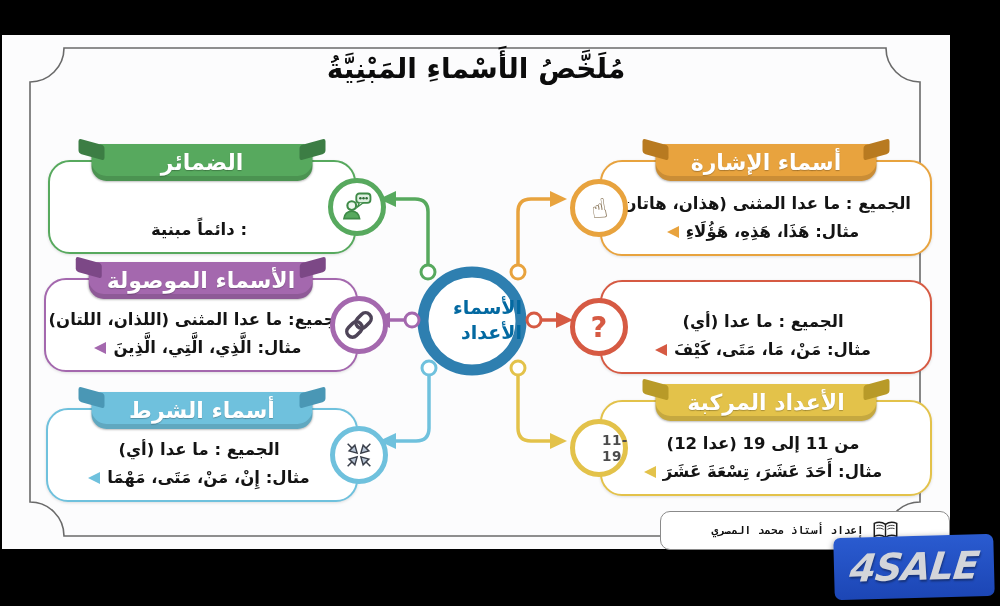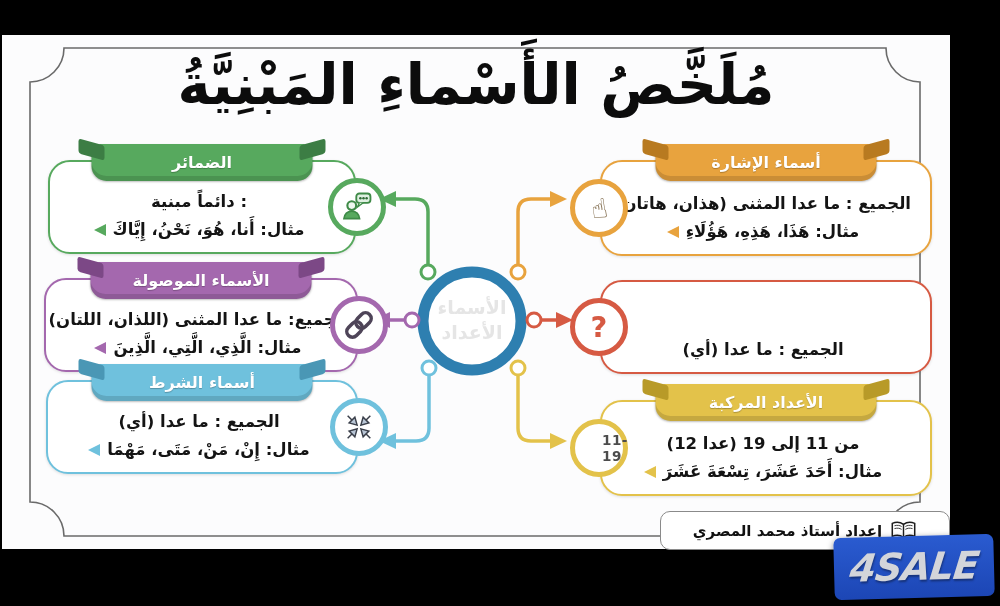--- a/index.html
+++ b/index.html
@@ -3,28 +3,28 @@
 <meta charset="utf-8">
 <style>
   html,body{margin:0;padding:0;background:#000;}
   body{width:1000px;height:606px;position:relative;overflow:hidden;
        font-family:"DejaVu Sans",sans-serif;}
   .page{position:absolute;left:2px;top:35px;width:948px;height:514px;
         background:#fcfcfd;}
   svg.overlay{position:absolute;left:0;top:0;width:1000px;height:606px;
         pointer-events:none;z-index:2;}
   .title{position:absolute;left:2px;top:52px;width:948px;text-align:center;
-        font-size:56px;font-weight:bold;color:#0c0c0c;z-index:3;letter-spacing:-1px;}
-  .center-label{position:absolute;left:422px;top:295px;width:100px;text-align:center;
-        font-size:19px;font-weight:bold;color:#e5e5e5;line-height:25px;z-index:4;}
+        font-size:28px;font-weight:bold;color:#0c0c0c;z-index:3;letter-spacing:-1px;}
+  .center-label{position:absolute;left:422px;top:295px;width:100px;text-align:right;
+        font-size:19px;font-weight:bold;color:#0369a1;line-height:25px;z-index:4;}
   .card{position:absolute;background:#fff;border:2.5px solid var(--c);
         border-radius:22px;z-index:3;box-shadow:0 1px 3px rgba(0,0,0,.12);}
   .card-header{position:absolute;top:-18px;left:50%;transform:translateX(-50%);
         min-width:185px;height:37px;padding:0 18px;background:var(--c);
-        border-radius:9px 9px 15px 15px;color:#fff;font-weight:bold;font-size:16px;
+        border-radius:9px 9px 15px 15px;color:#fff;font-weight:bold;font-size:22px;
         display:flex;align-items:center;justify-content:center;white-space:nowrap;
         box-shadow:inset 0 -5px 0 rgba(0,0,0,.13),0 1px 2px rgba(0,0,0,.25);
         text-shadow:0 1px 1px rgba(0,0,0,.25);}
   .card-header::before,.card-header::after{content:"";position:absolute;top:-2px;
         width:26px;height:15px;background:var(--cd);z-index:-1;border-radius:3px;}
   .card-header::before{left:-13px;transform:skewY(16deg);}
   .card-header::after{right:-13px;transform:skewY(-16deg);}
   .card-body{position:absolute;inset:0;display:flex;flex-direction:column;
         justify-content:flex-end;align-items:center;padding:0 14px 10px 8px;gap:4px;}
   .card-line{direction:rtl;display:flex;align-items:center;justify-content:center;
@@ -38,21 +38,21 @@
         display:flex;align-items:center;justify-content:center;z-index:5;
         top:50%;margin-top:-29px;}
   .card.left-col .icon-circle{right:-32px;}
   .card.right-col .icon-circle{left:-32px;}
   .glyph-q{font-size:29px;font-weight:bold;color:#d65a43;line-height:1;}
   .glyph-hand{font-size:27px;color:#6e5633;line-height:1;transform:rotate(-8deg);}
   .badge-1119{font-size:13.5px;font-weight:bold;color:#4c4c4c;letter-spacing:.5px;padding-left:32px;}
   .credit-box{position:absolute;left:660px;top:511px;width:288px;height:37px;
         border:1.5px solid #8a8a8a;border-radius:10px;background:#fff;z-index:4;
         display:flex;direction:rtl;align-items:center;justify-content:center;gap:8px;}
-  .credit-text{font-size:15px;font-weight:bold;color:#111;}
+  .credit-text{font-size:11px;font-weight:bold;color:#111;font-family:Liberation Mono, monospace;}
   .watermark{position:absolute;left:834px;top:536px;width:160px;height:62px;
         background:linear-gradient(180deg,#2a5bd0 0%,#1c46b5 100%);
         border-radius:7px;z-index:10;display:flex;align-items:center;
         justify-content:center;transform:rotate(-1.5deg);
         box-shadow:0 2px 6px rgba(0,0,0,.5);}
   .watermark span{font-size:38px;font-weight:bold;font-style:italic;
         color:#d3d5da;transform:skewX(-8deg);letter-spacing:-1px;
         text-shadow:1px 2px 2px rgba(0,0,0,.35);}
 </style>
 </head>
@@ -113,24 +113,20 @@
         <circle cx="16.6" cy="5.8" r=".9" fill="#2f6b36"></circle>
         <circle cx="18.8" cy="5.8" r=".9" fill="#2f6b36"></circle>
       <circle cx="8.3" cy="11" r="3.1" fill="#eef7ef" stroke="#3e8a47" stroke-width="1.5"></circle>
       <path d="M2.8 20.2 C3.3 16.6 5.6 15 8.3 15 C11 15 13.3 16.6 13.8 20.2 Z" fill="#57a95e" stroke="#3e8a47" stroke-width="1.2"></path>
     </svg>
   </div>
   <div class="card-body">
     <div class="card-line">
       <span>: دائماً مبنية</span>
     </div>
-    <div class="card-line">
-      <span>مثال: أَنا، هُوَ، نَحْنُ، إِيَّاكَ</span>
-      <span class="arrow-marker"></span>
-    </div>
   </div>
 </section>
 
 <section class="card left-col" style="--c:#a468ae;--cd:#7c4886;left:44px;top:278px;width:310px;height:90px;">
   <div class="card-header">
     <span>الأسماء الموصولة</span>
   </div>
   <div class="icon-circle">
     <svg width="34" height="34" viewBox="0 0 24 24">
       <g fill="none" stroke="#4e4458" stroke-width="2.5" transform="rotate(-45 12 12)">
@@ -143,21 +139,21 @@
     <div class="card-line">
       <span>الجميع: ما عدا المثنى (اللذان، اللتان)</span>
     </div>
     <div class="card-line">
       <span>مثال: الَّذِي، الَّتِي، الَّذِينَ</span>
       <span class="arrow-marker"></span>
     </div>
   </div>
 </section>
 
-<section class="card left-col" style="--c:#6fc1dd;--cd:#4a97b5;left:46px;top:380px;width:308px;height:90px;">
+<section class="card left-col" style="--c:#6fc1dd;--cd:#4a97b5;left:46px;top:408px;width:308px;height:90px;">
   <div class="card-header">
     <span>أسماء الشرط</span>
   </div>
   <div class="icon-circle">
     <svg width="32" height="32" viewBox="0 0 24 24">
       <g>
         <g stroke="#3a3f4a" stroke-width="1.1">
           <line x1="3.5" y1="3.5" x2="8" y2="8"></line>
           <path d="M10.6 10.6 L4.6 8.9 L8.9 4.6 Z" fill="#b9c6d6"></path>
         </g>
@@ -205,20 +201,24 @@
   </div>
 </section>
 
 <section class="card right-col" style="--c:#d65a43;--cd:#a83c2c;left:600px;top:280px;width:328px;height:90px;">
   <div class="icon-circle">
     <span class="glyph-q">?</span>
   </div>
   <div class="card-body">
     <div class="card-line">
       <span>الجميع : ما عدا (أي)</span>
+    </div>
+    <div class="card-line">
+      <span>مثال: مَنْ، مَا، مَتَى، كَيْفَ</span>
+      <span class="arrow-marker"></span>
     </div>
   </div>
 </section>
 
 <section class="card right-col" style="--c:#e3c24a;--cd:#b89a28;left:600px;top:400px;width:328px;height:92px;">
   <div class="card-header">
     <span>الأعداد المركبة</span>
   </div>
   <div class="icon-circle">
     <span class="badge-1119">11-19</span>

